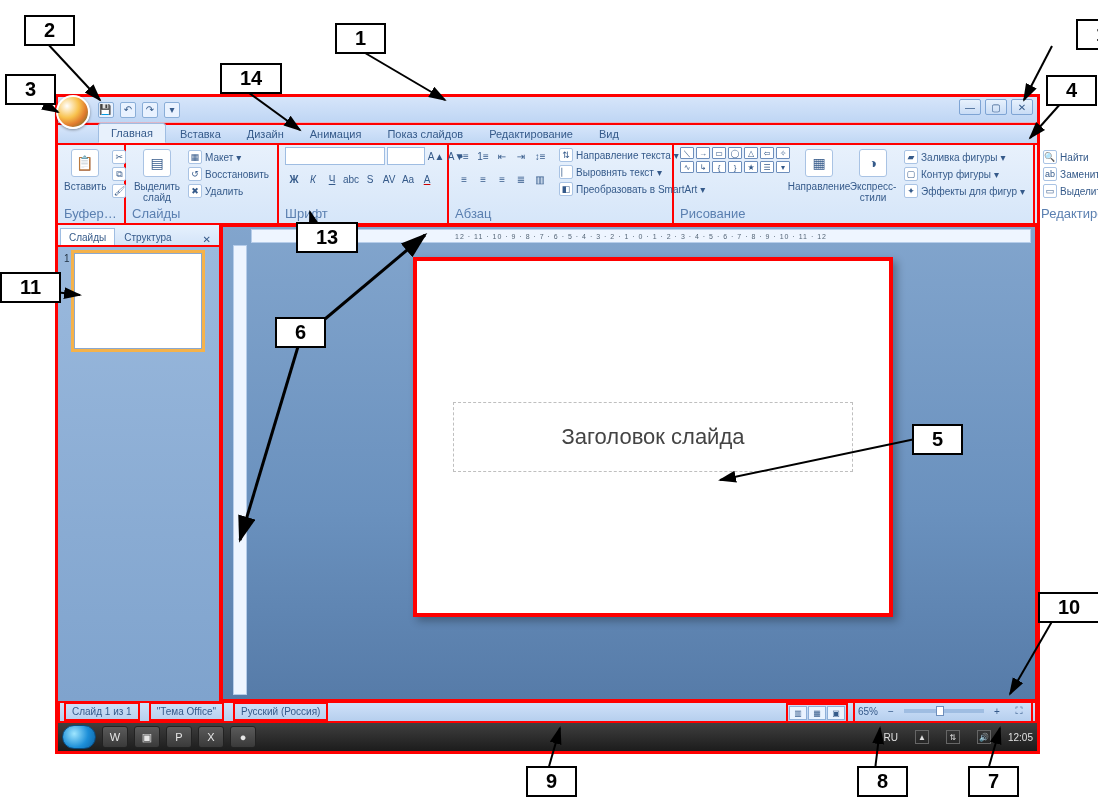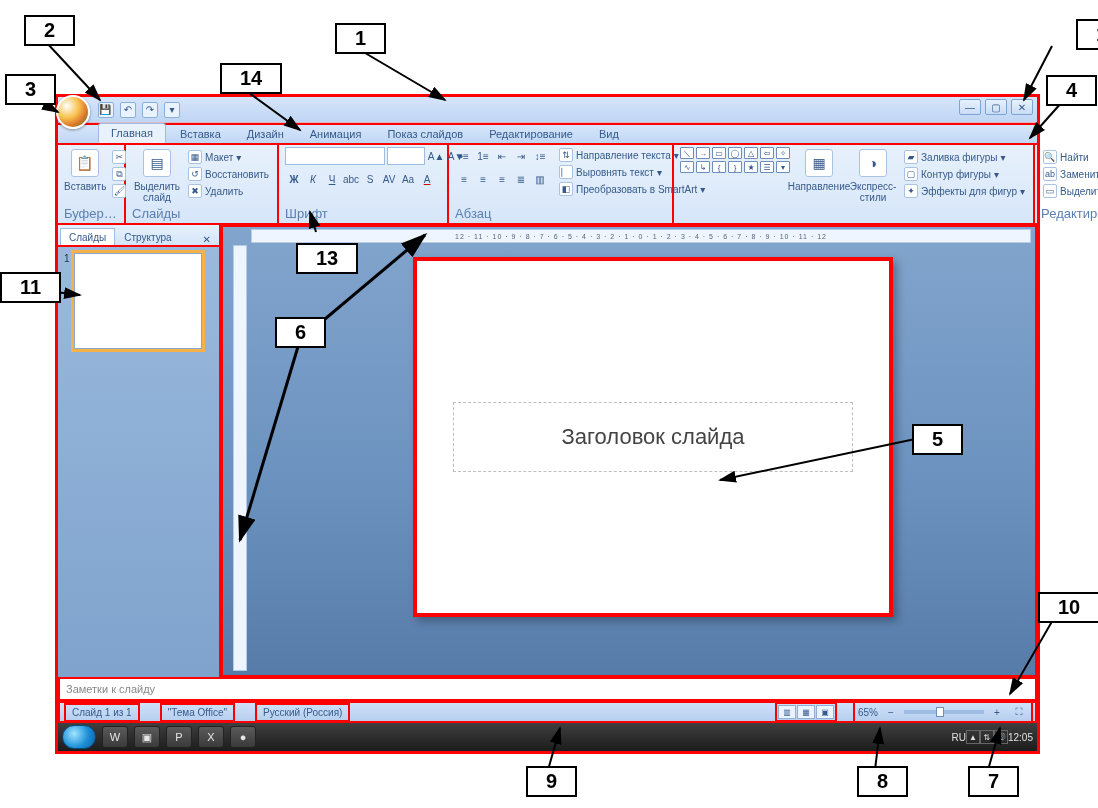--- a/index.html
+++ b/index.html
@@ -209,23 +209,23 @@
     font-size: 11px; color: #888;
     padding: 4px 6px;
     display:flex; align-items:center;
   }
 
   
   .statusbar {
     height: 22px;
     background: linear-gradient(#cfe1f9,#b6cfee);
     border: 2px solid #f00;
-    display:flex; align-items:center;
+    display:flex; align-items:flex-end;
     font-size: 10px; color:#355a8a;
-    padding: 0 4px; gap: 20px;
+    padding: 0 4px; gap: 9px;
   }
   .status-seg { padding: 2px 6px; border: 2px solid #f00; }
   .status-spacer { flex:1; }
   .viewbtns { display:flex; gap:1px; outline:2px solid #f00; padding:1px;}
   .viewbtn { width:18px;height:14px;border:1px solid #8eafd8;background:#eaf3ff;display:flex;align-items:center;justify-content:center;font-size:8px;}
   .zoom { display:flex; align-items:center; gap:4px; outline:2px solid #f00; padding:1px 3px;}
   .zoom-track { width: 80px; height:4px; background:#9fbde2; position:relative;}
   .zoom-thumb { position:absolute; left:40%; top:-3px; width:8px;height:10px;background:#fff;border:1px solid #6d8ebc;}
 
   
@@ -238,39 +238,39 @@
     width: 34px; height: 24px; border-radius: 14px;
     background: radial-gradient(circle at 35% 35%, #9fe6ff, #1d8fd8 55%, #0a5fa1);
     border: 1px solid #0a4a7d;
   }
   .tbicon {
     width: 26px; height: 22px; border-radius: 3px;
     background: linear-gradient(#5a5a5a,#3a3a3a);
     border:1px solid #222;
     display:flex;align-items:center;justify-content:center;font-size:11px;color:#e6e6e6;
   }
-  .tray { margin-left:auto; display:flex; align-items:center; gap:0; color:#e0e0e0; font-size:10px;}
+  .tray { margin-left:auto; display:flex; align-items:center; gap:17px; color:#e0e0e0; font-size:10px;}
   .tray .ic3{ width:14px;height:14px; border:1px solid #666; display:flex;align-items:center;justify-content:center;font-size:8px;}
 </style>
 </head>
 <body>
 
 <div class="callout" style="left:335px; top:23px;">1</div>
 <div class="callout" style="left:24px;  top:15px;">2</div>
 <div class="callout" style="left:5px;   top:74px;">3</div>
 <div class="callout" style="left:1046px;top:75px;">4</div>
 <div class="callout" style="left:912px; top:424px;">5</div>
 <div class="callout" style="left:275px; top:317px;">6</div>
 <div class="callout" style="left:968px; top:766px;">7</div>
 <div class="callout" style="left:857px; top:766px;">8</div>
 <div class="callout" style="left:526px; top:766px;">9</div>
 <div class="callout" style="left:1038px;top:592px;">10</div>
 <div class="callout" style="left:0px;   top:272px;">11</div>
 <div class="callout" style="left:1076px;top:19px;">12</div>
-<div class="callout" style="left:296px; top:243px;">13</div>
+<div class="callout" style="left:296px; top:222px;">13</div>
 <div class="callout" style="left:220px; top:63px;">14</div>
 
 <svg class="leader" style="left:0;top:0;width:1098px;height:808px;">
   <defs>
     <marker id="ah" markerWidth="10" markerHeight="10" refX="8" refY="3" orient="auto">
       <path d="M0,0 L0,6 L9,3 z" fill="#000"></path>
     </marker>
   </defs>
 
   <line x1="360" y1="50" x2="445" y2="100" stroke="#000" stroke-width="2" marker-end="url(#ah)"></line>
@@ -459,20 +459,21 @@
         <div class="bigbtn">
           <div class="ic">◑</div>
           <div class="lbl">Экспресс-стили</div>
         </div>
         <div class="col" style="margin-top:2px">
           <div class="smallbtn"><span class="ic2">▰</span><span>Заливка фигуры</span> ▾</div>
           <div class="smallbtn"><span class="ic2">▢</span><span>Контур фигуры</span> ▾</div>
           <div class="smallbtn"><span class="ic2">✦</span><span>Эффекты для фигур</span> ▾</div>
         </div>
       </div>
+      <div class="grp-label">Рисование</div>
     </div>
 
     <div class="grp" style="width:90px">
       <div class="grp-body">
         <div class="col" style="margin-top:2px">
           <div class="smallbtn">
               <span class="ic2">🔍</span>
               <span>Найти</span>
             </div>
           <div class="smallbtn"><span class="ic2">ab</span><span>Заменить</span> ▾</div>
@@ -502,23 +503,20 @@
     <div class="editor">
       <div class="ruler-h">12 · 11 · 10 · 9 · 8 · 7 · 6 · 5 · 4 · 3 · 2 · 1 · 0 · 1 · 2 · 3 · 4 · 5 · 6 · 7 · 8 · 9 · 10 · 11 · 12</div>
       <div class="ruler-v"></div>
 
       <div class="slide">
         <div class="ph ph-title">Заголовок слайда</div>
       </div>
     </div>
   </div>
 
-  <div class="notes">
-    <span>Заметки к слайду</span>
-  </div>
 
   <div class="statusbar">
     <div class="status-seg">Слайд 1 из 1</div>
     <div class="status-seg">"Тема Office"</div>
     <div class="status-seg">Русский (Россия)</div>
     <div class="status-spacer"></div>
     <div class="viewbtns">
       <div class="viewbtn">▥</div>
       <div class="viewbtn">▦</div>
       <div class="viewbtn">▣</div>

